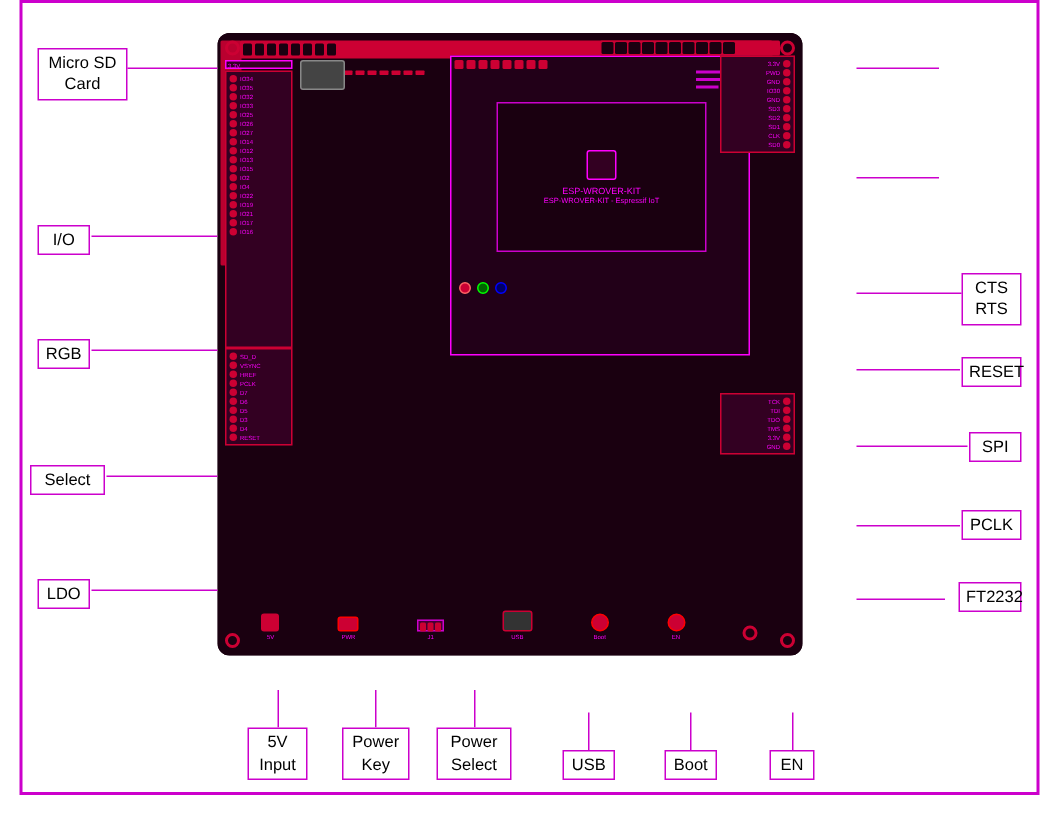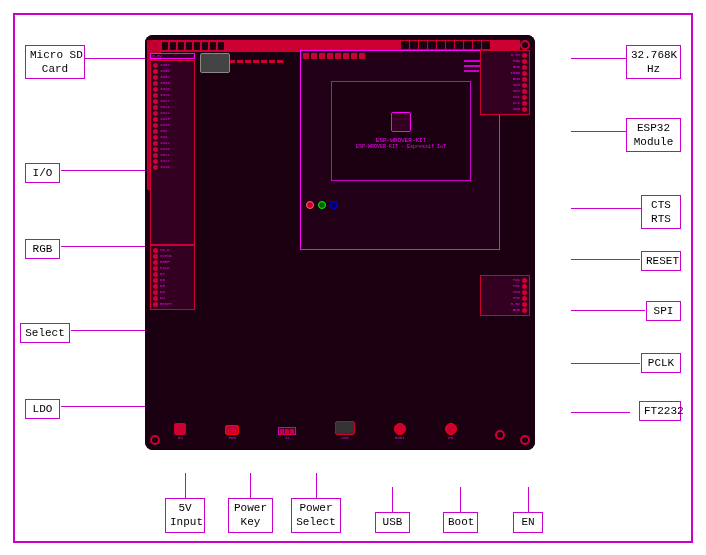--- a/index.html
+++ b/index.html
@@ -10,23 +10,22 @@
       font-family: Arial, sans-serif;
       overflow: hidden;
     }
 
     .outer-container {
       width: 706px;
       height: 555px;
       background: #fff;
       position: relative;
       display: flex;
-      align-items: center;
+      align-items: flex-start;
       justify-content: center;
-      font-family: Liberation Mono, monospace;
     }
 
     .diagram-wrapper {
       width: 680px;
       height: 530px;
       border: 2px solid #cc00cc;
       position: relative;
       background: #fff;
     }
 
@@ -417,28 +416,22 @@
     <div class="label-box" style="left:5px;top:308px;width:50px;">
       <span>Select</span>
     </div>
     <div style="position:absolute;left:56px;top:315px;width:74px;height:1px;background:#cc00cc;"></div>
 
     <div class="label-box" style="left:10px;top:384px;width:35px;">
       <span>LDO</span>
     </div>
     <div style="position:absolute;left:46px;top:391px;width:84px;height:1px;background:#cc00cc;"></div>
 
-    <div class="label-box" style="right:10px;top:30px;width:55px;">
-      <span>32.768K<br>Hz</span>
-    </div>
     <div style="position:absolute;right:65px;top:43px;width:55px;height:1px;background:#cc00cc;"></div>
 
-    <div class="label-box" style="right:10px;top:103px;width:55px;">
-      <span>ESP32<br>Module</span>
-    </div>
     <div style="position:absolute;right:65px;top:116px;width:55px;height:1px;background:#cc00cc;"></div>
 
     <div class="label-box" style="right:10px;top:180px;width:40px;">
       <span>CTS<br>RTS</span>
     </div>
     <div style="position:absolute;right:50px;top:193px;width:70px;height:1px;background:#cc00cc;"></div>
 
     <div class="label-box" style="right:10px;top:236px;width:40px;">
       <span>RESET</span>
     </div>

